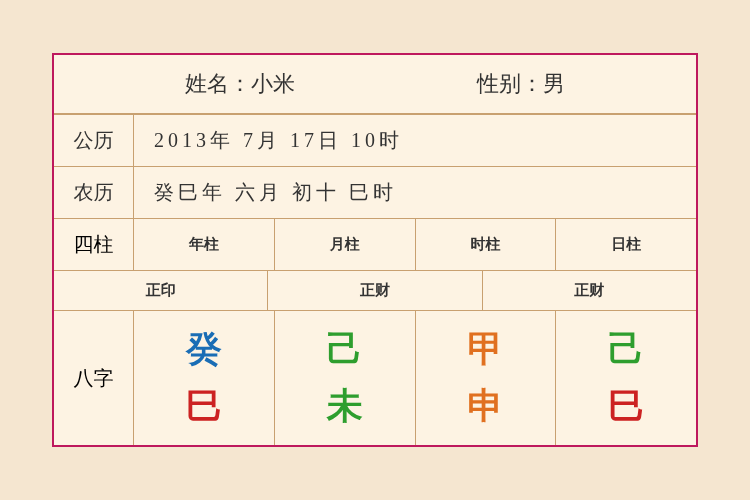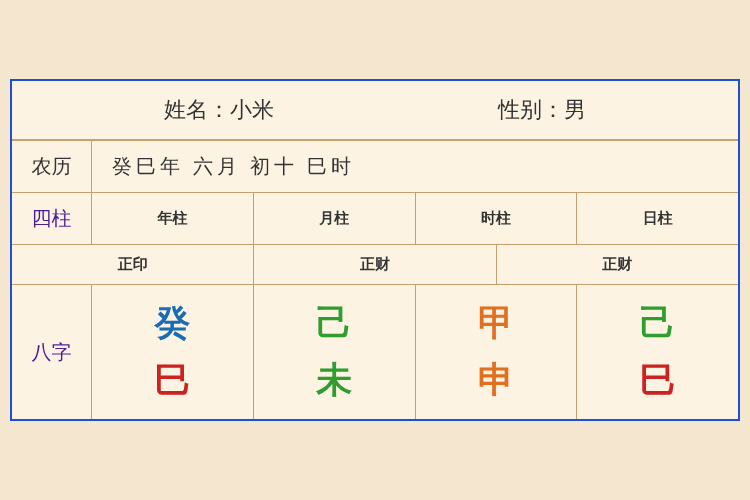--- a/index.html
+++ b/index.html
@@ -6,23 +6,23 @@
     body {
       width: 750px;
       height: 500px;
       background: #f5e6d0;
       font-family: "SimSun", "宋体", serif;
       display: flex;
       align-items: center;
       justify-content: center;
     }
     .container {
-      width: 730px;
+      width: 646px;
       background: #fdf3e3;
-      border: 2px solid #1d4ed8;
+      border: 2px solid #be185d;
     }
     .header-row {
       display: flex;
       justify-content: space-around;
       align-items: center;
       padding: 14px 40px;
       font-size: 22px;
       color: #333;
       border-bottom: 2px solid #c8a070;
     }
@@ -57,21 +57,21 @@
     .table-row:last-child {
       border-bottom: none;
     }
     .col-label {
       width: 80px;
       min-width: 80px;
       display: flex;
       align-items: center;
       justify-content: center;
       font-size: 20px;
-      color: #4c1d95;
+      color: #000000;
       border-right: 1.5px solid #c8a070;
       padding: 12px 8px;
     }
     .col-cells {
       flex: 1;
       display: flex;
     }
     .cell {
       flex: 1;
       display: flex;
@@ -109,20 +109,24 @@
 </head>
 <body>
 
 <div class="container">
 
   <div class="header-row">
     <span>姓名：小米</span>
     <span>性别：男</span>
   </div>
 
+  <div class="info-row">
+    <div class="info-label">公历</div>
+    <div class="info-value">2013年 7月 17日 10时</div>
+  </div>
 
   <div class="info-row">
     <div class="info-label">农历</div>
     <div class="info-value">癸巳年 六月 初十 巳时</div>
   </div>
 
   <div class="table-row">
     <div class="col-label">四柱</div>
     <div class="col-cells">
       <div class="cell">年柱</div>

